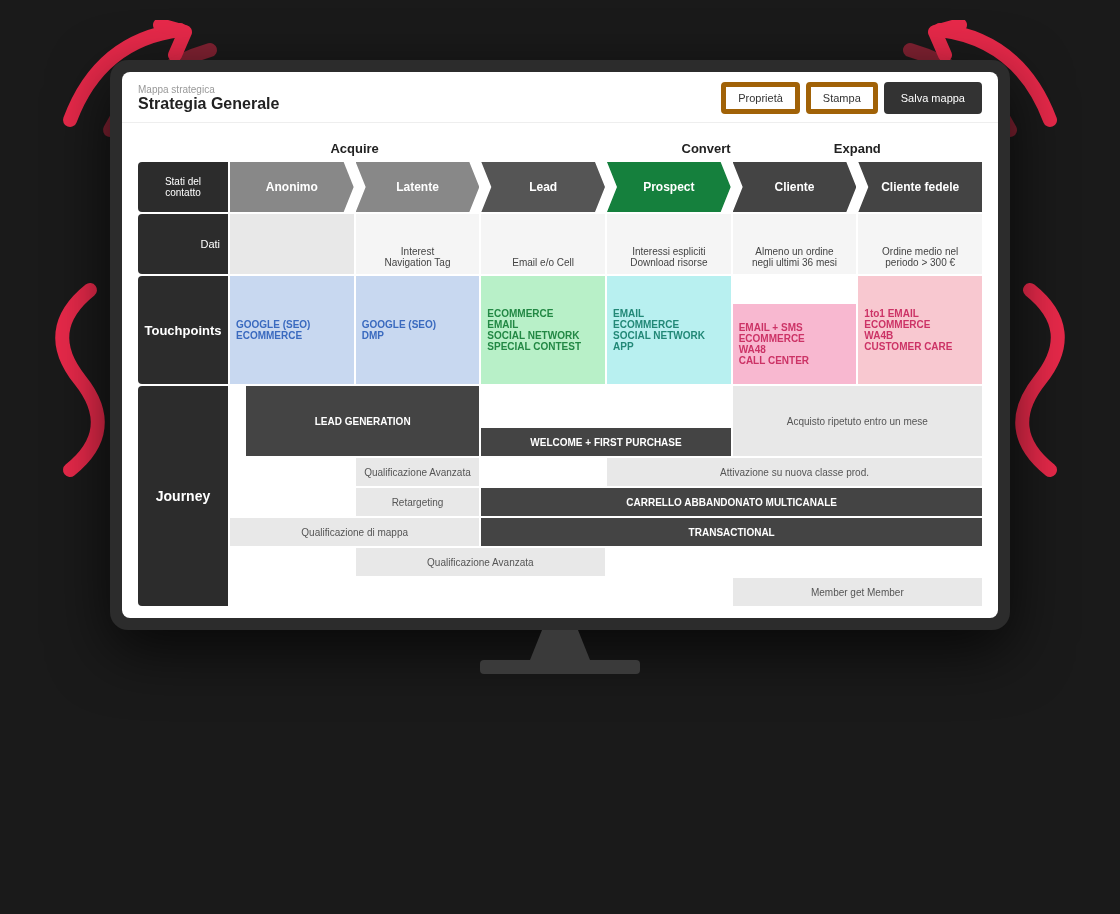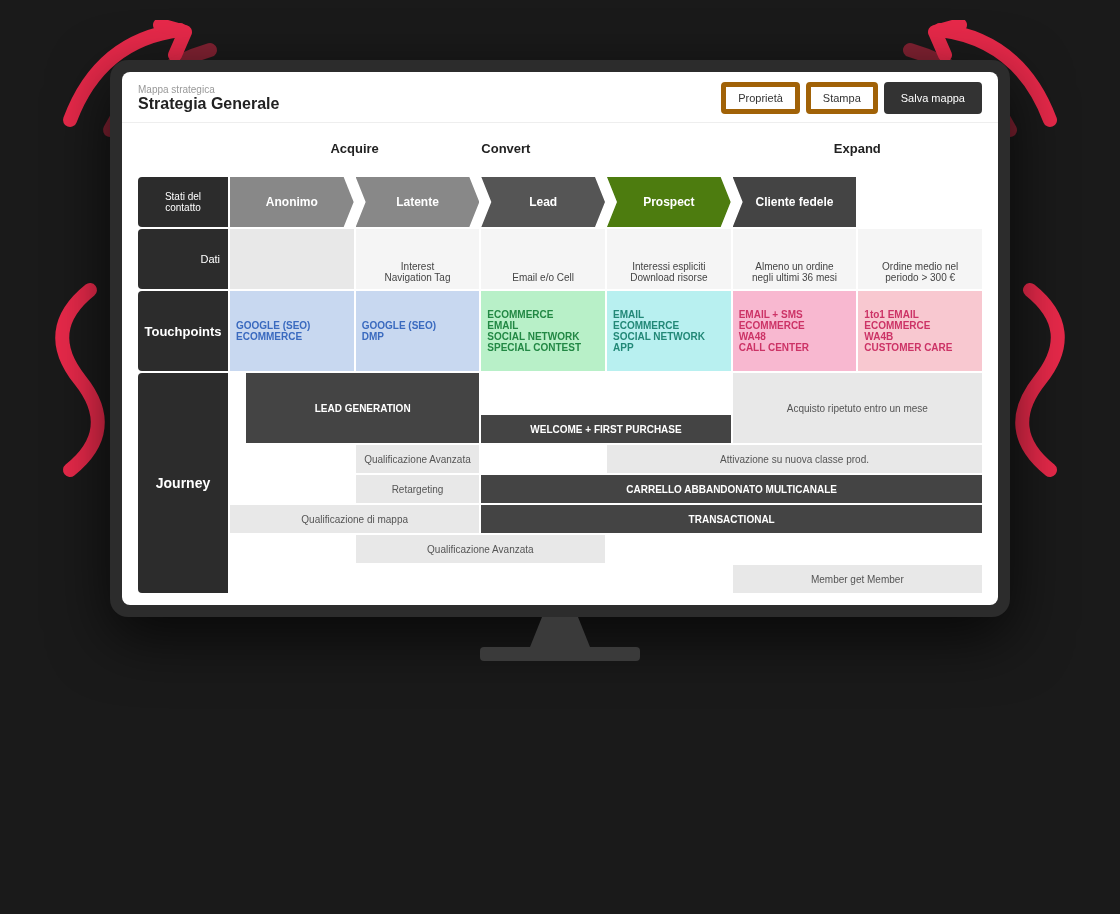--- a/index.html
+++ b/index.html
@@ -160,21 +160,21 @@
       clip-path: polygon(0 0, calc(100% - 10px) 0, 100% 50%, calc(100% - 10px) 100%, 0 100%);
     }
 
     .stage-header.last {
       clip-path: polygon(0 0, 100% 0, 100% 100%, 0 100%, 10px 50%);
     }
 
     .stage-anonimo { background: #888; }
     .stage-latente { background: #888; }
     .stage-lead { background: #555; }
-    .stage-prospect { background: #4d7c0f; }
+    .stage-prospect { background: #15803d; }
     .stage-cliente { background: #444; }
     .stage-fedele { background: #444; }
 
     
     .data-cell {
       background: #f5f5f5;
       padding: 6px;
       font-size: 10px;
       color: #444;
       min-height: 60px;
@@ -197,21 +197,21 @@
       align-items: flex-start;
       justify-content: center;
       font-size: 10px;
       font-weight: 700;
     }
 
     .tp-anonimo { background: #c8d8f0; color: #3a6abf; }
     .tp-latente { background: #c8d8f0; color: #3a6abf; }
     .tp-lead { background: #b8f0c8; color: #228844; }
     .tp-prospect { background: #b8f0f0; color: #228877; }
-    .tp-cliente { background: #f8b8d0; color: #cc3366; }
+    .tp-cliente { background: #f8b8d0; color: #cc3366; margin-top: 28px; }
     .tp-fedele { background: #f8c8d0; color: #cc3366; }
 
     .journey-item {
       padding: 5px 8px;
       font-size: 10px;
       display: flex;
       align-items: center;
       justify-content: center;
       text-align: center;
       min-height: 28px;
@@ -234,21 +234,21 @@
 
     .col-span-2 {
       grid-column: span 2;
     }
 
     
     .phases-row {
       display: grid;
       grid-template-columns: 90px repeat(6, 1fr);
       gap: 2px;
-      margin-bottom: 17px;
+      margin-bottom: 2px;
     }
 
     .phase-cell {
       font-size: 13px;
       font-weight: 700;
       color: #222;
       text-align: center;
       padding: 6px 0 4px;
     }
 
@@ -314,41 +314,44 @@
             <button class="btn">Stampa</button>
             <button class="btn btn-primary">Salva mappa</button>
           </div>
         </div>
 
         <div class="app-content">
 
           <div class="phases-row">
             <div class="phase-cell empty"></div>
             <div class="phase-cell" style="grid-column: span 2; text-align:center;">Acquire</div>
-            <div class="phase-cell" style="grid-column: span 2; text-align:left;">Convert</div>
+            <div class="phase-cell" style="grid-column: span 2; text-align:right;">Convert</div>
             <div class="phase-cell" style="grid-column: span 2; text-align:center;">Expand</div>
           </div>
 
           <div class="phases-row" style="margin-bottom:2px;">
 
             <div class="row-label" style="font-size:10px; border-radius:4px 0 0 4px;">
               <span>Stati del contatto</span>
             </div>
 
             <div class="stage-header stage-anonimo first">
               <span>Anonimo</span>
             </div>
             <div class="stage-header stage-latente">
               <span>Latente</span>
             </div>
             <div class="stage-header stage-lead">
               <span>Lead</span>
             </div>
             <div class="stage-header stage-prospect">
               <span>Prospect</span>
+            </div>
+            <div class="stage-header stage-cliente">
+              <span>Cliente</span>
             </div>
             <div class="stage-header stage-fedele last">
               <span>Cliente fedele</span>
             </div>
           </div>
 
           <div class="phases-row" style="margin-bottom:2px;">
             <div class="row-label" style="border-radius:4px 0 0 4px; min-height:60px;justify-content:flex-end;">
               <span>Dati</span>
             </div>

